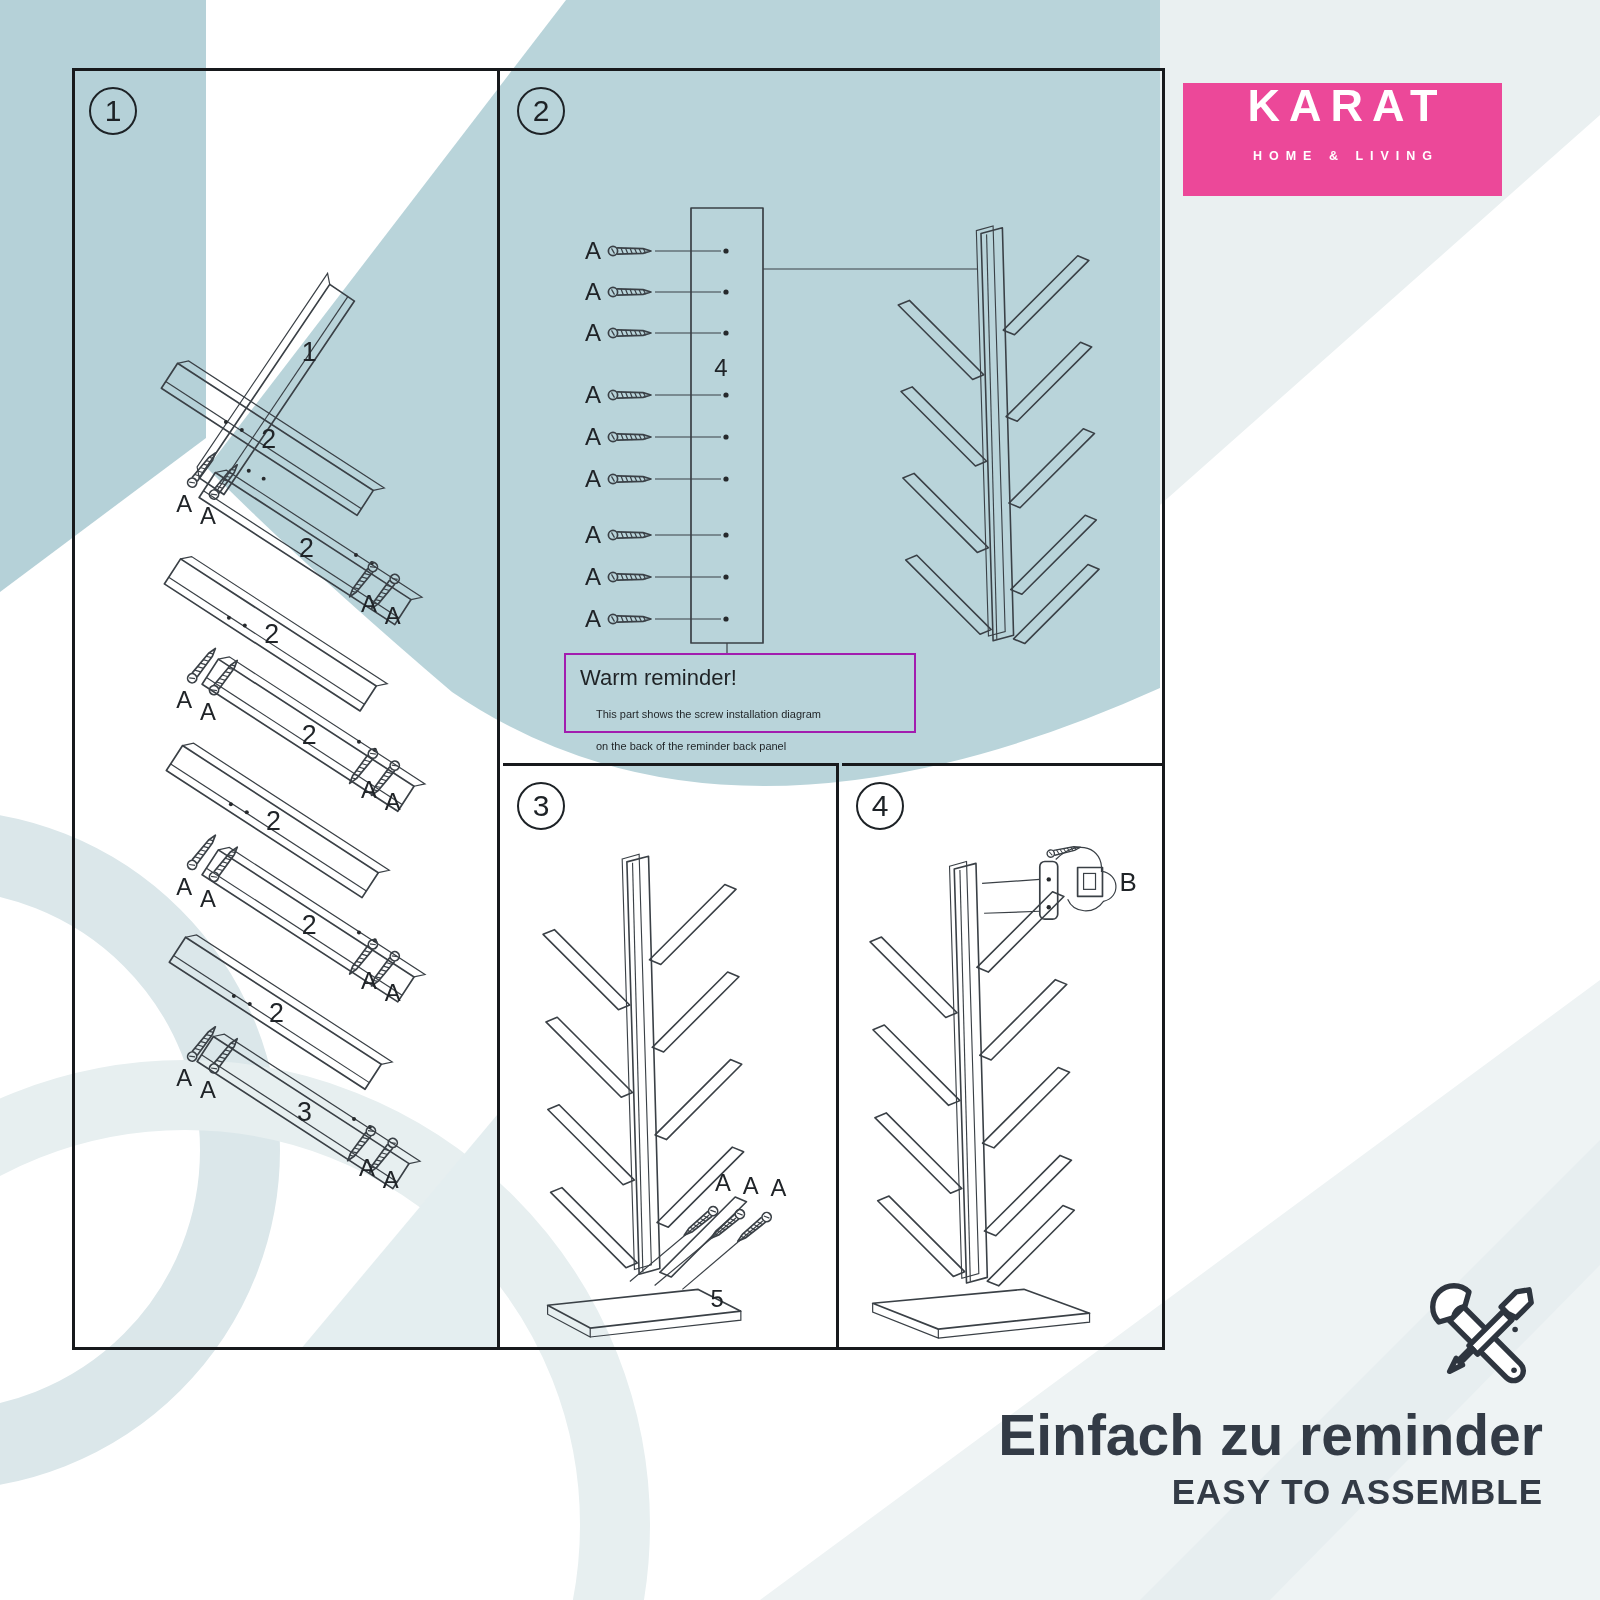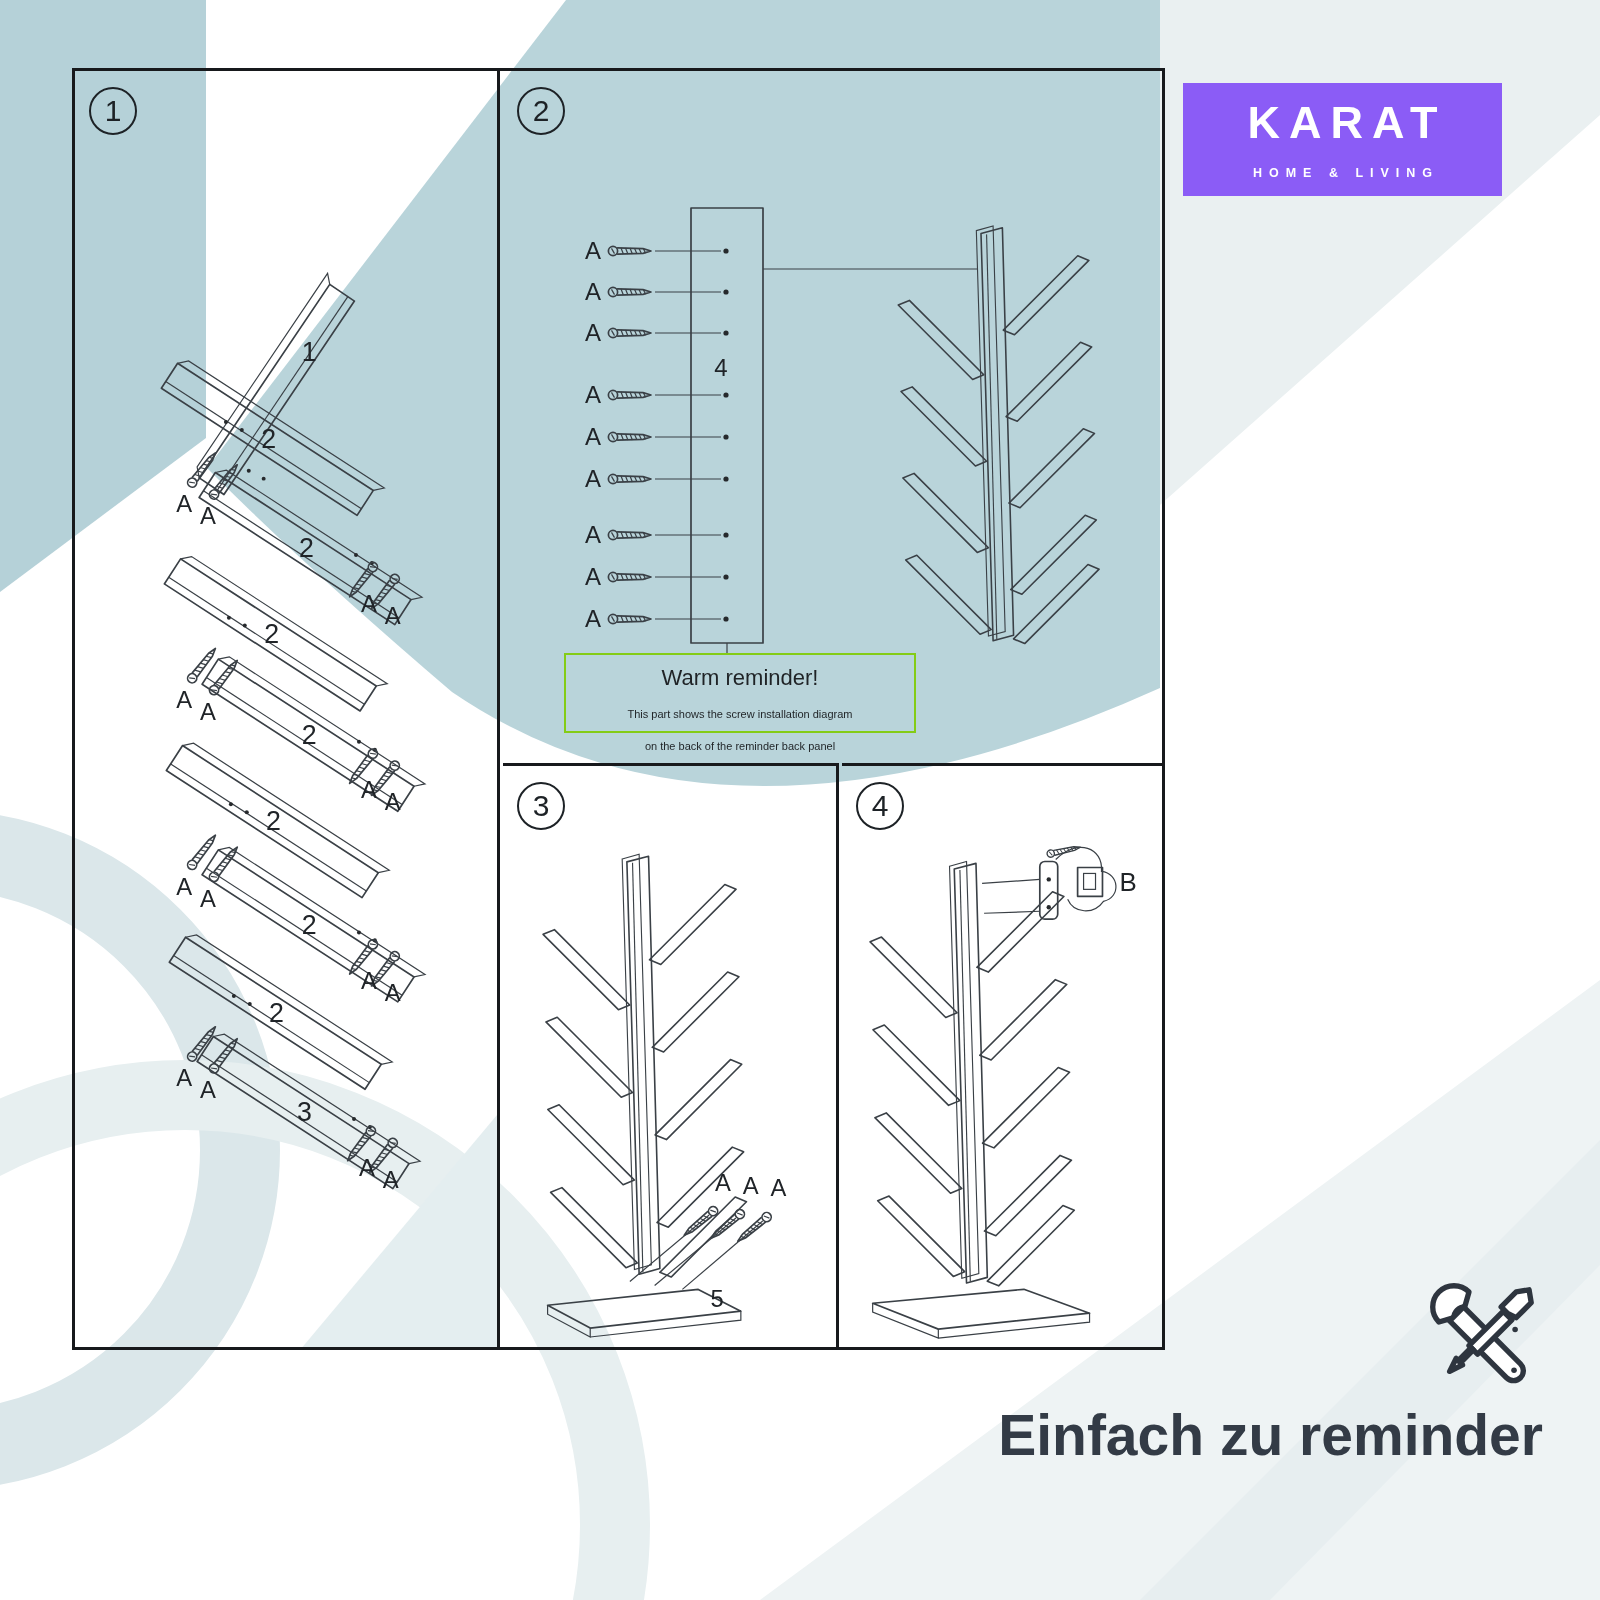--- a/index.html
+++ b/index.html
@@ -28,28 +28,28 @@
 
   
   .stroke{fill:none;stroke:#3a4046;stroke-width:1.7;stroke-linejoin:round;stroke-linecap:round;}
   .thin{fill:none;stroke:#3a4046;stroke-width:1.2;}
   .dot{fill:#26292c;stroke:none;}
   .lbl{font-family:"Liberation Sans",sans-serif;font-size:27px;fill:#202428;}
   .lblA{font-family:"Liberation Sans",sans-serif;font-size:24px;fill:#202428;}
 
   
   .reminder{position:absolute;left:61px;top:582px;width:352px;height:80px;
-            border:2px solid #84cc16;padding:8px 14px;box-sizing:border-box;color:#1f2326;text-align:center;}
+            border:2px solid #a21caf;padding:8px 14px;box-sizing:border-box;color:#1f2326;}
   .reminder h3{margin:2px 0 8px 0;font-size:22px;font-weight:normal;}
   .reminder p{margin:16px;font-size:11px;line-height:1.45;}
 
   
   .logo{position:absolute;left:1183px;top:83px;width:319px;height:113px;
-        background:#8b5cf6;color:#ffffff;display:flex;flex-direction:column;
-        align-items:center;justify-content:center;z-index:2;}
+        background:#ec4899;color:#ffffff;display:flex;flex-direction:column;
+        align-items:center;z-index:2;}
   .logo-name{font-size:45px;font-weight:bold;letter-spacing:9px;text-indent:9px;line-height:1;}
   .logo-tag{font-size:12.5px;font-weight:bold;letter-spacing:7px;text-indent:7px;margin-top:21px;}
 
   
   .footer{position:absolute;right:57px;top:1278px;text-align:right;z-index:2;color:#333b46;}
   .tools{margin:0 0 6px auto;}
   .footer h1{margin:0;font-size:57px;font-weight:bold;letter-spacing:0px;}
   .footer h2{margin:4px 0 0 0;font-size:35px;font-weight:bold;letter-spacing:1px;}
 </style>
 </head>
@@ -388,13 +388,14 @@
       <path d="M36,27 L89,80 A9,9 0 1 1 76,93 L23,40 Z"></path>
 
       <path d="M71,27 L85,13 L97,11 L99,23 L85,37 L77,33 Z"></path>
       <path d="M73,31 L81,39 L49,71 L41,63 Z"></path>
       <path d="M45,67 L33,79 L29,75 L23,87 L35,81 L31,77 L43,65 Z"></path>
     </g>
     <circle cx="84" cy="48" r="2.6" fill="#2e353f"></circle>
     <circle cx="83" cy="86" r="2.6" fill="#2e353f"></circle>
   </svg>
   <h1>Einfach zu reminder</h1>
+  <h2>EASY TO ASSEMBLE</h2>
 </div>
 
 </body></html>

